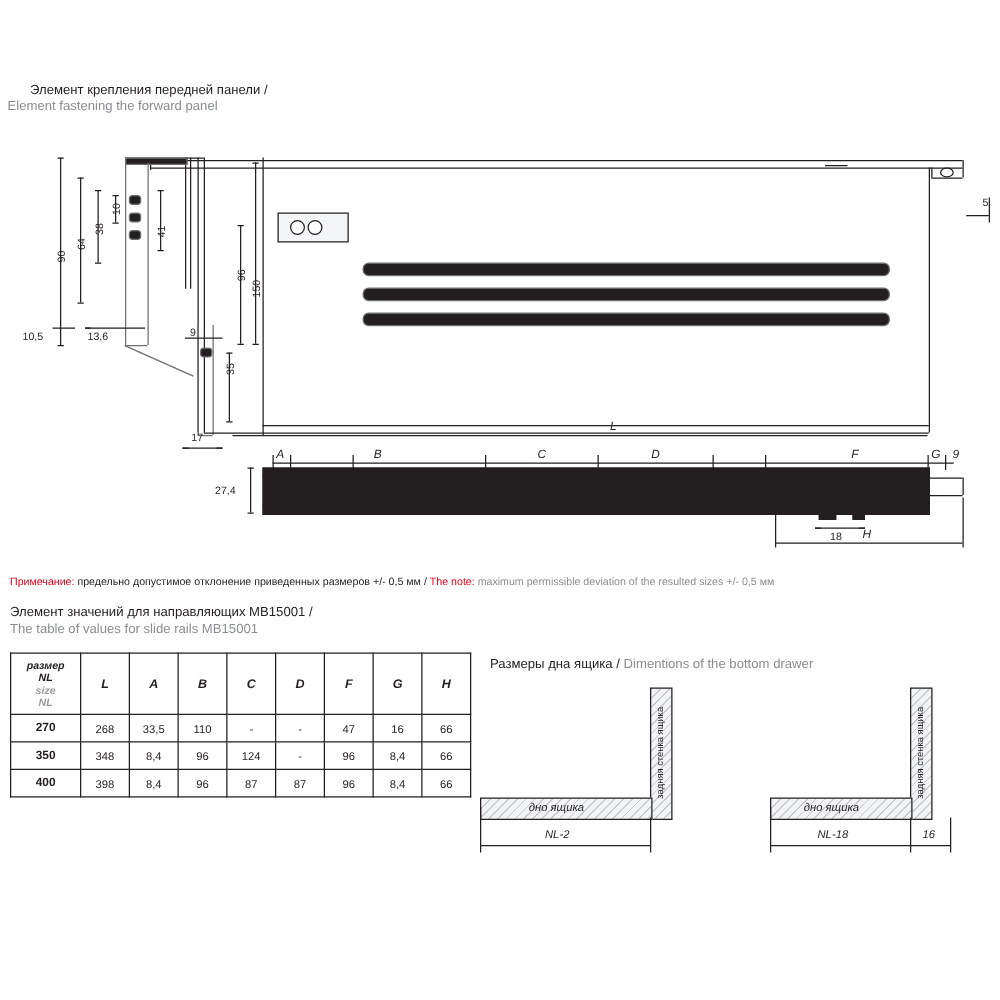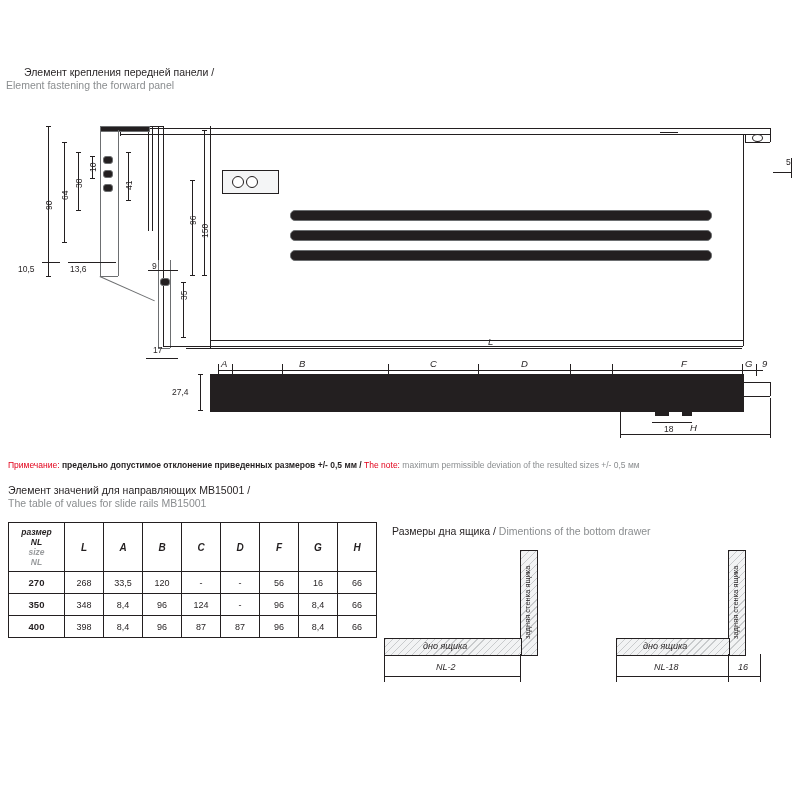--- a/index.html
+++ b/index.html
@@ -28,21 +28,21 @@
         transform:rotate(-90deg);transform-origin:left top;}
   .lbl-italic{font-style:italic;font-size:9.5px;}
 
   
   .tick{position:absolute;width:5px;height:1px;background:#231f20;}
 
   
   .note{font-size:8.5px;line-height:11px;white-space:nowrap;}
   .note .red{color:#e2001a;}
   .note .gray{color:#8a8d8f;}
-  .note .blk{color:#231f20;font-weight:bold;}
+  .note .blk{color:#231f20;}
 
   
   table.vals{border-collapse:collapse;font-size:9px;}
   table.vals td,table.vals th{
     border:1px solid #231f20;
     text-align:center;
     vertical-align:middle;
     padding:0;
     height:21px;
   }
@@ -266,24 +266,24 @@
         <th style="width:38px;">F</th>
         <th style="width:38px;">G</th>
         <th style="width:38px;">H</th>
       </tr>
     </thead>
     <tbody>
       <tr>
         <td class="sz">270</td>
         <td>268</td>
         <td>33,5</td>
-        <td>120</td>
+        <td>110</td>
         <td>-</td>
         <td>-</td>
-        <td>56</td>
+        <td>47</td>
         <td>16</td>
         <td>66</td>
       </tr>
       <tr>
         <td class="sz">350</td>
         <td>348</td>
         <td>8,4</td>
         <td>96</td>
         <td>124</td>
         <td>-</td>

